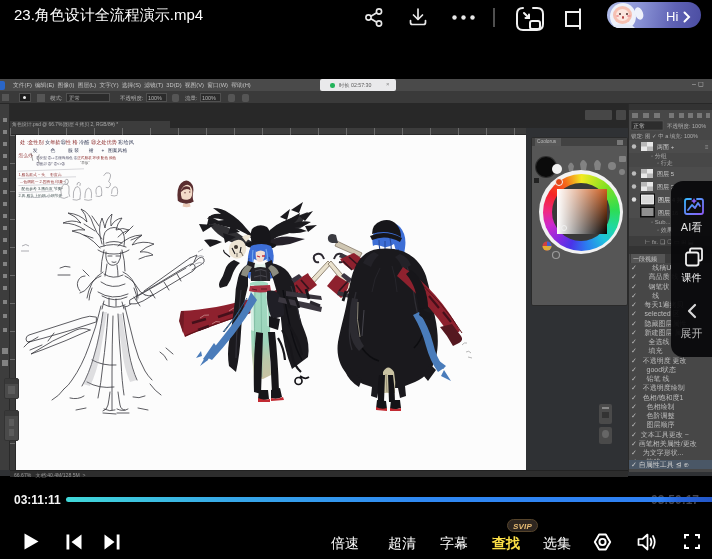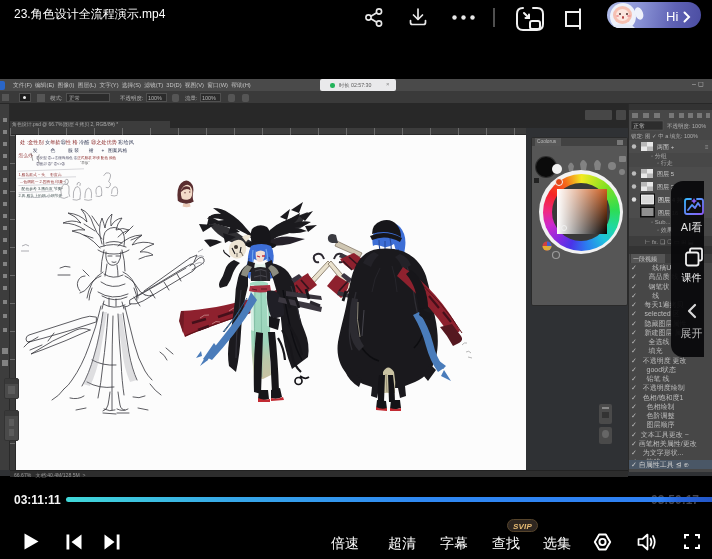--- a/index.html
+++ b/index.html
@@ -5,21 +5,21 @@
   * { margin:0; padding:0; box-sizing:border-box; }
   html,body { width:712px; height:559px; background:#000; overflow:hidden;
     font-family:"Liberation Sans", sans-serif; }
   .abs { position:absolute; }
   #stage { position:relative; width:712px; height:559px; background:#000; }
 </style>
 </head>
 <body>
 <div id="stage">
 
-  <div class="abs" style="left:14px;top:6px;font-size:12px;color:#ffffff;">23.角色设计全流程演示.mp4</div>
+  <div class="abs" style="left:14px;top:6px;font-size:15px;color:#ffffff;">23.角色设计全流程演示.mp4</div>
 
   <svg class="abs" style="left:364px;top:7px" width="20" height="21" viewBox="0 0 20 21">
     <g stroke="#e8e8e8" stroke-width="1.6" fill="none">
       <circle cx="4.5" cy="10.5" r="2.6"></circle>
       <circle cx="15" cy="4.5" r="2.6"></circle>
       <circle cx="15" cy="16.5" r="2.6"></circle>
       <line x1="6.9" y1="9.2" x2="12.7" y2="5.8"></line>
       <line x1="6.9" y1="11.8" x2="12.7" y2="15.2"></line>
     </g>
   </svg>
@@ -541,21 +541,21 @@
  ✓ 画笔相关属性/更改
  ✓   为文字形状...
  ✓     拖移...</div>
       </div>
       <div class="abs" style="left:0;top:356px;width:84px;height:9px;background:#4a5766;">
         <div style="font-size:7px;color:#ccc;padding:0 0 0 2px;">✓ 自属性工具     ⊴  ⊕</div>
       </div>
     </div>
   </div>
 
-  <div class="abs" style="left:671px;top:181px;width:33px;height:176px;background:rgba(8,8,10,0.93);border-radius:12px 0 0 12px;">
+  <div class="abs" style="left:671px;top:181px;width:41px;height:176px;background:rgba(8,8,10,0.93);border-radius:12px 0 0 12px;">
     <svg class="abs" style="left:12px;top:16px" width="22" height="19" viewBox="0 0 22 19">
       <defs>
           <linearGradient id="aig" x1="0" y1="0" x2="1" y2="1">
         <stop offset="0" stop-color="#38b6ff"></stop>
             <stop offset="1" stop-color="#8b5cf6"></stop>
       </linearGradient>
         </defs>
       <g stroke="url(#aig)" stroke-width="1.8" fill="none" stroke-linecap="round" stroke-linejoin="round">
         <path d="M8 2 L4 2 Q2 2 2 4 L2 15 Q2 17 4 17 L18 17 Q20 17 20 15 L20 4 Q20 2 18 2 L14 2"></path>
         <path d="M5 13 L9 8 L12 11 L15 6 L17 9"></path>
@@ -590,21 +590,21 @@
   </svg>
 
   <svg class="abs" style="left:104px;top:534px" width="16" height="16" viewBox="0 0 16 16">
     <path d="M0.5 0.5 L10.5 8 L0.5 15.5 Z" fill="#ffffff"></path>
     <rect x="12.7" y="0.5" width="2.8" height="15" fill="#ffffff"></rect>
   </svg>
 
   <div class="abs" style="left:331px;top:535px;font-size:14px;color:#fff;">倍速</div>
   <div class="abs" style="left:388px;top:535px;font-size:14px;color:#fff;">超清</div>
   <div class="abs" style="left:440px;top:535px;font-size:14px;color:#fff;">字幕</div>
-  <div class="abs" style="left:492px;top:535px;font-size:14px;color:#ffffff;">查找</div>
+  <div class="abs" style="left:492px;top:535px;font-size:14px;color:#fde047;font-weight:bold;">查找</div>
   <div class="abs" style="left:543px;top:535px;font-size:14px;color:#fff;">选集</div>
 
   <div class="abs" style="left:507px;top:519px;width:31px;height:13px;border-radius:7px;background:#2e2620;border:1px solid #55432a;">
     <div class="abs" style="left:5px;top:2px;font-size:8px;font-weight:700;font-style:italic;color:#e8bc74;letter-spacing:0.2px;">SVIP</div>
   </div>
 
   <svg class="abs" style="left:593px;top:533px" width="19" height="18" viewBox="0 0 19 18">
     <path d="M6.2 1.5 L12.8 1.5 L17.2 9 L12.8 16.5 L6.2 16.5 L1.8 9 Z" stroke="#fff" stroke-width="1.9" fill="none" stroke-linejoin="round"></path>
     <circle cx="9.5" cy="9" r="3.1" stroke="#fff" stroke-width="1.9" fill="none"></circle>
   </svg>

